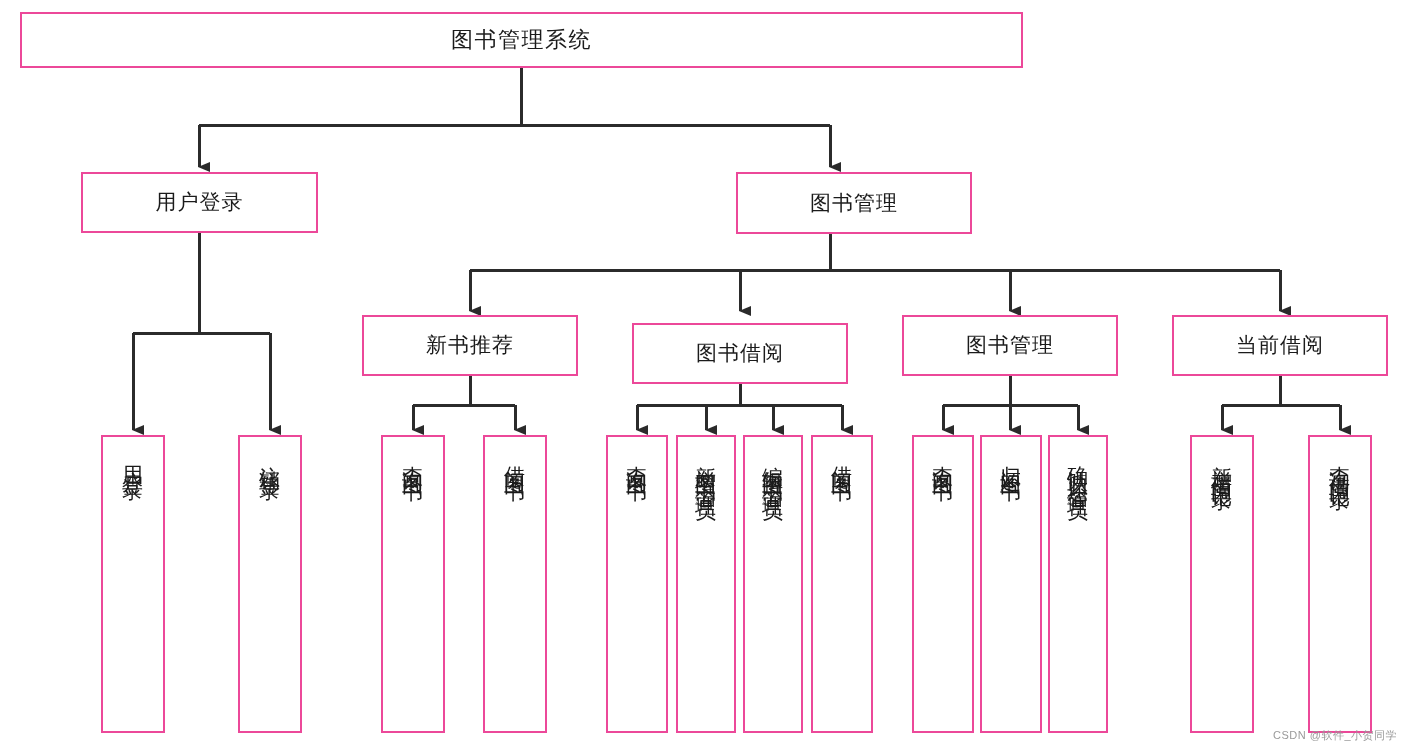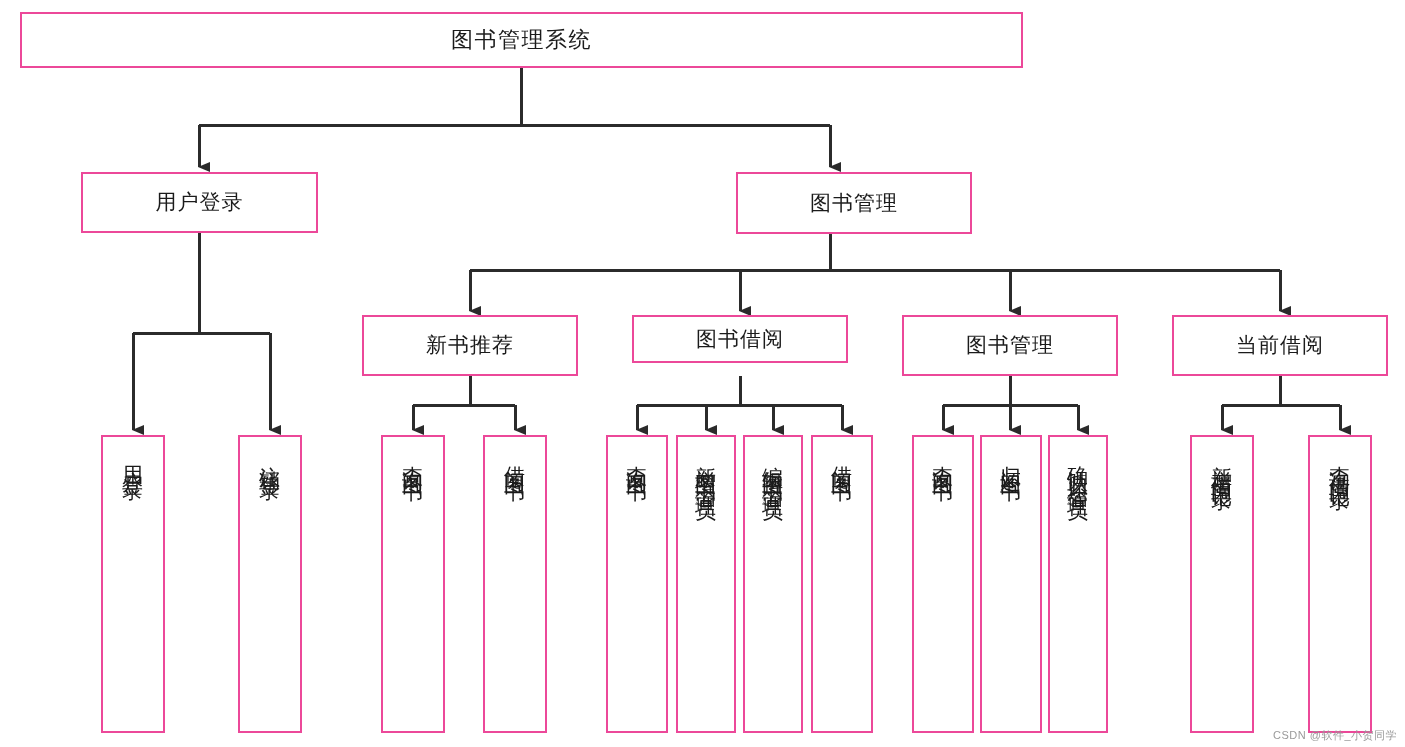--- a/index.html
+++ b/index.html
@@ -144,21 +144,21 @@
   </div>
 
   <div class="node horiz" style="left:736px; top:172px; width:236px; height:62px;">
     <span class="label">图书管理</span>
   </div>
 
   <div class="node horiz" style="left:362px; top:315px; width:216px; height:61px;">
     <span class="label">新书推荐</span>
   </div>
 
-  <div class="node horiz" style="left:632px; top:315px; width:216px; height:48px;">
+  <div class="node horiz" style="left:632px; top:323px; width:216px; height:61px;">
     <span class="label">图书借阅</span>
   </div>
 
   <div class="node horiz" style="left:902px; top:315px; width:216px; height:61px;">
     <span class="label">图书管理</span>
   </div>
 
   <div class="node horiz" style="left:1172px; top:315px; width:216px; height:61px;">
     <span class="label">当前借阅</span>
   </div>

